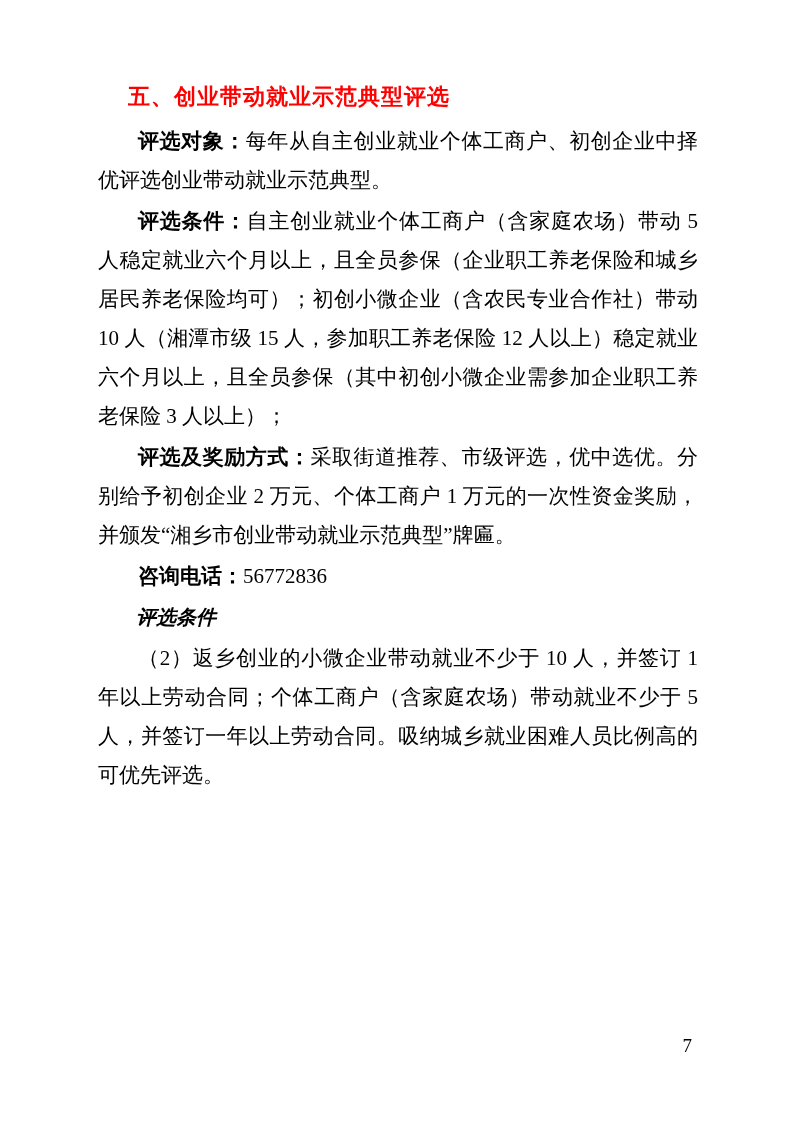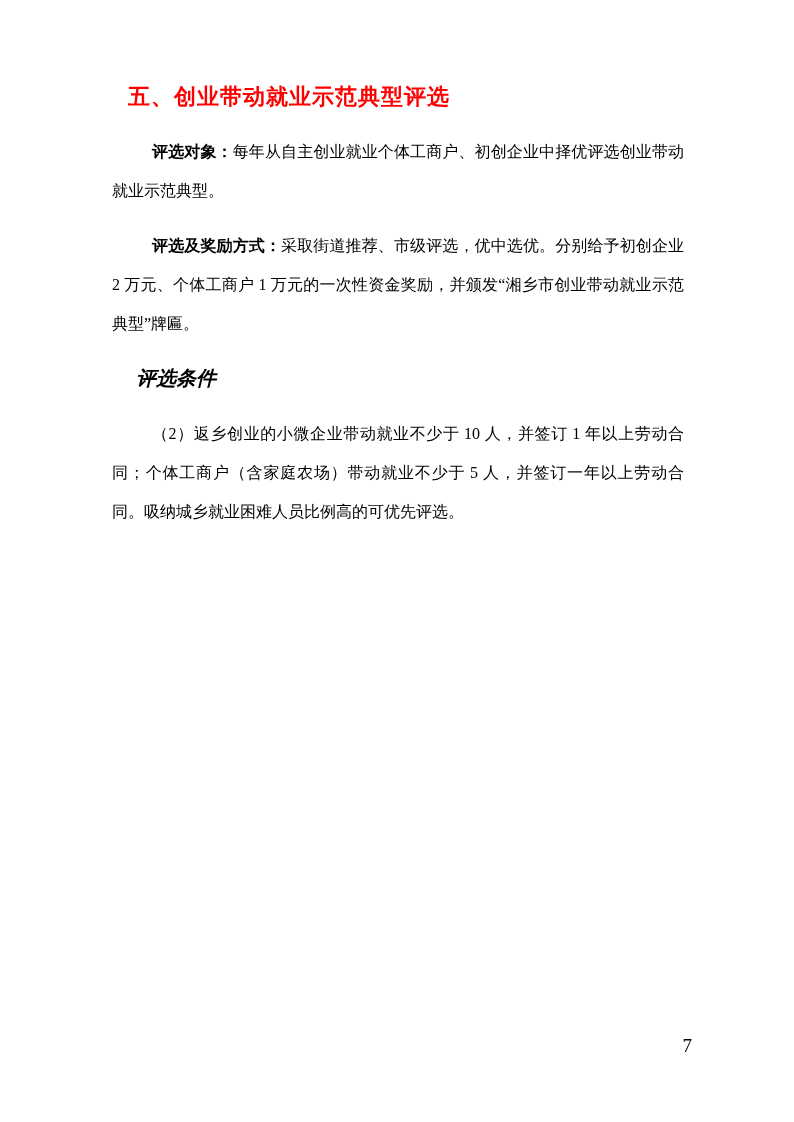--- a/index.html
+++ b/index.html
@@ -32,23 +32,23 @@
   .sub-heading {
     font-family: "Liberation Serif", serif;
     font-size: 22px;
     font-weight: bold;
     line-height: 46px;
     margin: 0;
     text-indent: 38px;
     letter-spacing: 1px;
   }
   p.body {
-    font-size: 16px;
+    font-size: 21px;
     line-height: 39px;
-    margin: 16px;
+    margin: 2px;
     text-indent: 40px;
     text-align: justify;
     word-break: break-all;
   }
   p.body .label {
     font-weight: bold;
   }
   p.bold-line {
     font-size: 20px;
     line-height: 39px;
@@ -69,23 +69,25 @@
 </head>
 <body>
 
 <div class="page">
 
   <h1 class="doc-heading">五、创业带动就业示范典型评选</h1>
 
 
   <p class="body"><b class="label">评选对象：</b><span>每年从自主创业就业个体工商户、初创企业中择优评选创业带动就业示范典型。</span></p>
 
+  <p class="body"><b class="label">评选条件：</b><span>自主创业就业个体工商户（含家庭农场）带动 5 人稳定就业六个月以上，且全员参保（企业职工养老保险和城乡居民养老保险均可）；初创小微企业（含农民专业合作社）带动 10 人（湘潭市级 15 人，参加职工养老保险 12 人以上）稳定就业六个月以上，且全员参保（其中初创小微企业需参加企业职工养老保险 3 人以上）；</span></p>
 
   <p class="body"><b class="label">评选及奖励方式：</b><span>采取街道推荐、市级评选，优中选优。分别给予初创企业 2 万元、个体工商户 1 万元的一次性资金奖励，并颁发“湘乡市创业带动就业示范典型”牌匾。</span></p>
 
+  <p class="body"><b class="label">咨询电话：</b><span>56772836</span></p>
 
 
 
   <p class="bold-line">评选条件</p>
 
 
   <p class="body">（2）返乡创业的小微企业带动就业不少于 10 人，并签订 1 年以上劳动合同；个体工商户（含家庭农场）带动就业不少于 5 人，并签订一年以上劳动合同。吸纳城乡就业困难人员比例高的可优先评选。</p>
 
   <span class="page-number">7</span>
 

